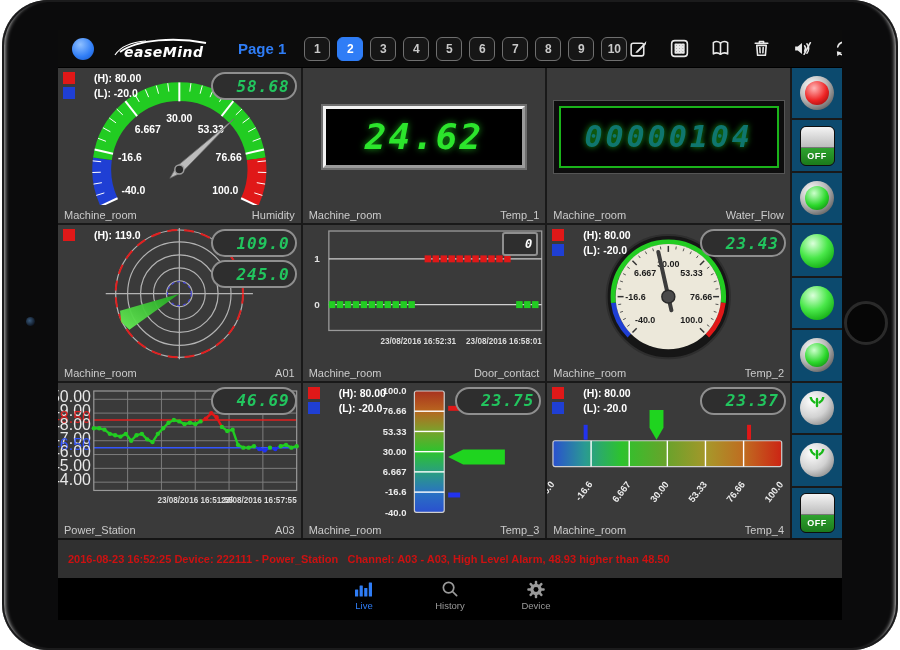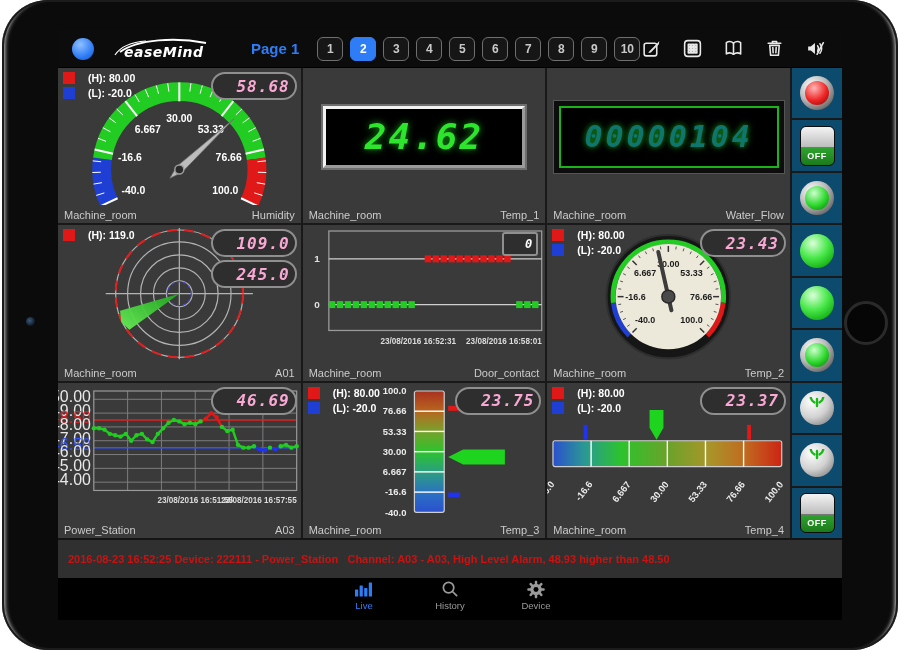--- a/index.html
+++ b/index.html
@@ -13,41 +13,41 @@
            border:3px solid #2a2a2a;background:#060606;box-sizing:border-box}
   .screen{position:absolute;left:56px;top:30px;width:784px;height:590px;background:#3a3a3a;overflow:hidden}
 
   
   .toolbar{height:38px;background:#0c0c0c;display:flex;align-items:center;box-sizing:border-box;border-bottom:1px solid #000}
   .menu-dot{width:22px;height:22px;border-radius:50%;margin-left:14px;flex:none;
             background:radial-gradient(circle at 38% 30%,#8fc0ff,#2f7df6 60%,#1b55c0)}
   .logo{position:relative;width:100px;height:30px;margin-left:18px;flex:none}
   .logo svg{position:absolute;left:0;top:0}
   .logo span{position:absolute;left:12px;top:10px;font:italic bold 14px "DejaVu Sans",sans-serif;color:#fff;letter-spacing:.5px}
-  .page-label{color:#2f7df6;font-weight:bold;font-size:15px;margin-left:39px;flex:none}
+  .page-label{color:#2f7df6;font-weight:bold;font-size:15px;margin-left:26px;flex:none}
   .pages{display:flex;gap:7px;margin-left:18px}
   .page-btn{width:26px;height:24px;border-radius:6px;border:1.5px solid #6f6f6f;background:#161616;color:#c9c9c9;
             font:bold 12px "Liberation Sans",sans-serif;display:flex;align-items:center;justify-content:center;box-sizing:border-box}
   .page-btn.active{background:#2f7df6;border-color:#2f7df6;color:#fff}
   .tb-icons{margin-left:auto;margin-right:14px;display:flex;gap:19px;align-items:center}
   .tbi{width:22px;height:22px;display:flex;align-items:center;justify-content:center}
   .tbi svg{width:21px;height:21px}
   .tbi svg *{stroke:#e8e8e8;stroke-width:1.5;fill:none;stroke-linecap:round;stroke-linejoin:round}
 
   
   .grid{height:470px;display:grid;grid-template-columns:1fr 1fr 1fr 50px;grid-template-rows:1fr 1fr 1fr;gap:2px;background:#191919}
   .cell{position:relative;background:#3a3a3a;overflow:hidden}
   .wsvg{position:absolute;left:0;top:0;width:100%;height:calc(100% - 18px)}
   .cell-labels{position:absolute;left:6px;right:6px;bottom:2px;display:flex;justify-content:space-between;
                color:#cbcbcb;font-size:11px}
   .legend{position:absolute;top:4px;left:5px;z-index:3}
-  .leg-row{display:flex;align-items:center;gap:13px;color:#fff;font:bold 10.5px "Liberation Sans",sans-serif;margin-bottom:3px}
+  .leg-row{display:flex;align-items:center;gap:19px;color:#fff;font:bold 10.5px "Liberation Sans",sans-serif;margin-bottom:3px}
   .sq{width:12px;height:12px;flex:none}
   .disp{position:absolute;top:4px;right:4px;min-width:72px;height:24px;background:#2e2e2e;border:2px solid #8f8f8f;
-        border-radius:14px;color:#f9a8d4;display:flex;align-items:center;justify-content:flex-end;padding:0 5px;z-index:3;
+        border-radius:14px;color:#22c55e;display:flex;align-items:center;justify-content:flex-end;padding:0 5px;z-index:3;
         font:italic bold 16px "DejaVu Sans Mono",monospace;letter-spacing:1px;box-sizing:content-box}
   .disp-stack{position:absolute;top:4px;right:4px;z-index:3;display:flex;flex-direction:column;gap:3px}
   .disp-stack .disp{position:static}
   .disp-sm{position:absolute;top:7px;right:7px;min-width:24px;height:20px;background:#2e2e2e;border:2px solid #8f8f8f;
         border-radius:3px;color:#fff;display:flex;align-items:center;justify-content:flex-end;padding:0 4px;z-index:3;
         font:italic bold 12px "DejaVu Sans Mono",monospace}
   .center-wrap{position:absolute;inset:0 0 18px 0;display:flex;align-items:center;justify-content:center}
   .lcd{background:#000;border:3px solid;border-color:#f2f2f2 #9a9a9a #9a9a9a #f2f2f2;box-shadow:0 0 0 2px #6e6e6e;
        width:196px;height:56px;display:flex;align-items:center;justify-content:center}
   .lcd span{font:italic bold 36px "DejaVu Sans Mono",monospace;color:#2ce52c;letter-spacing:2px;text-shadow:0 0 7px #1a9a1a}

